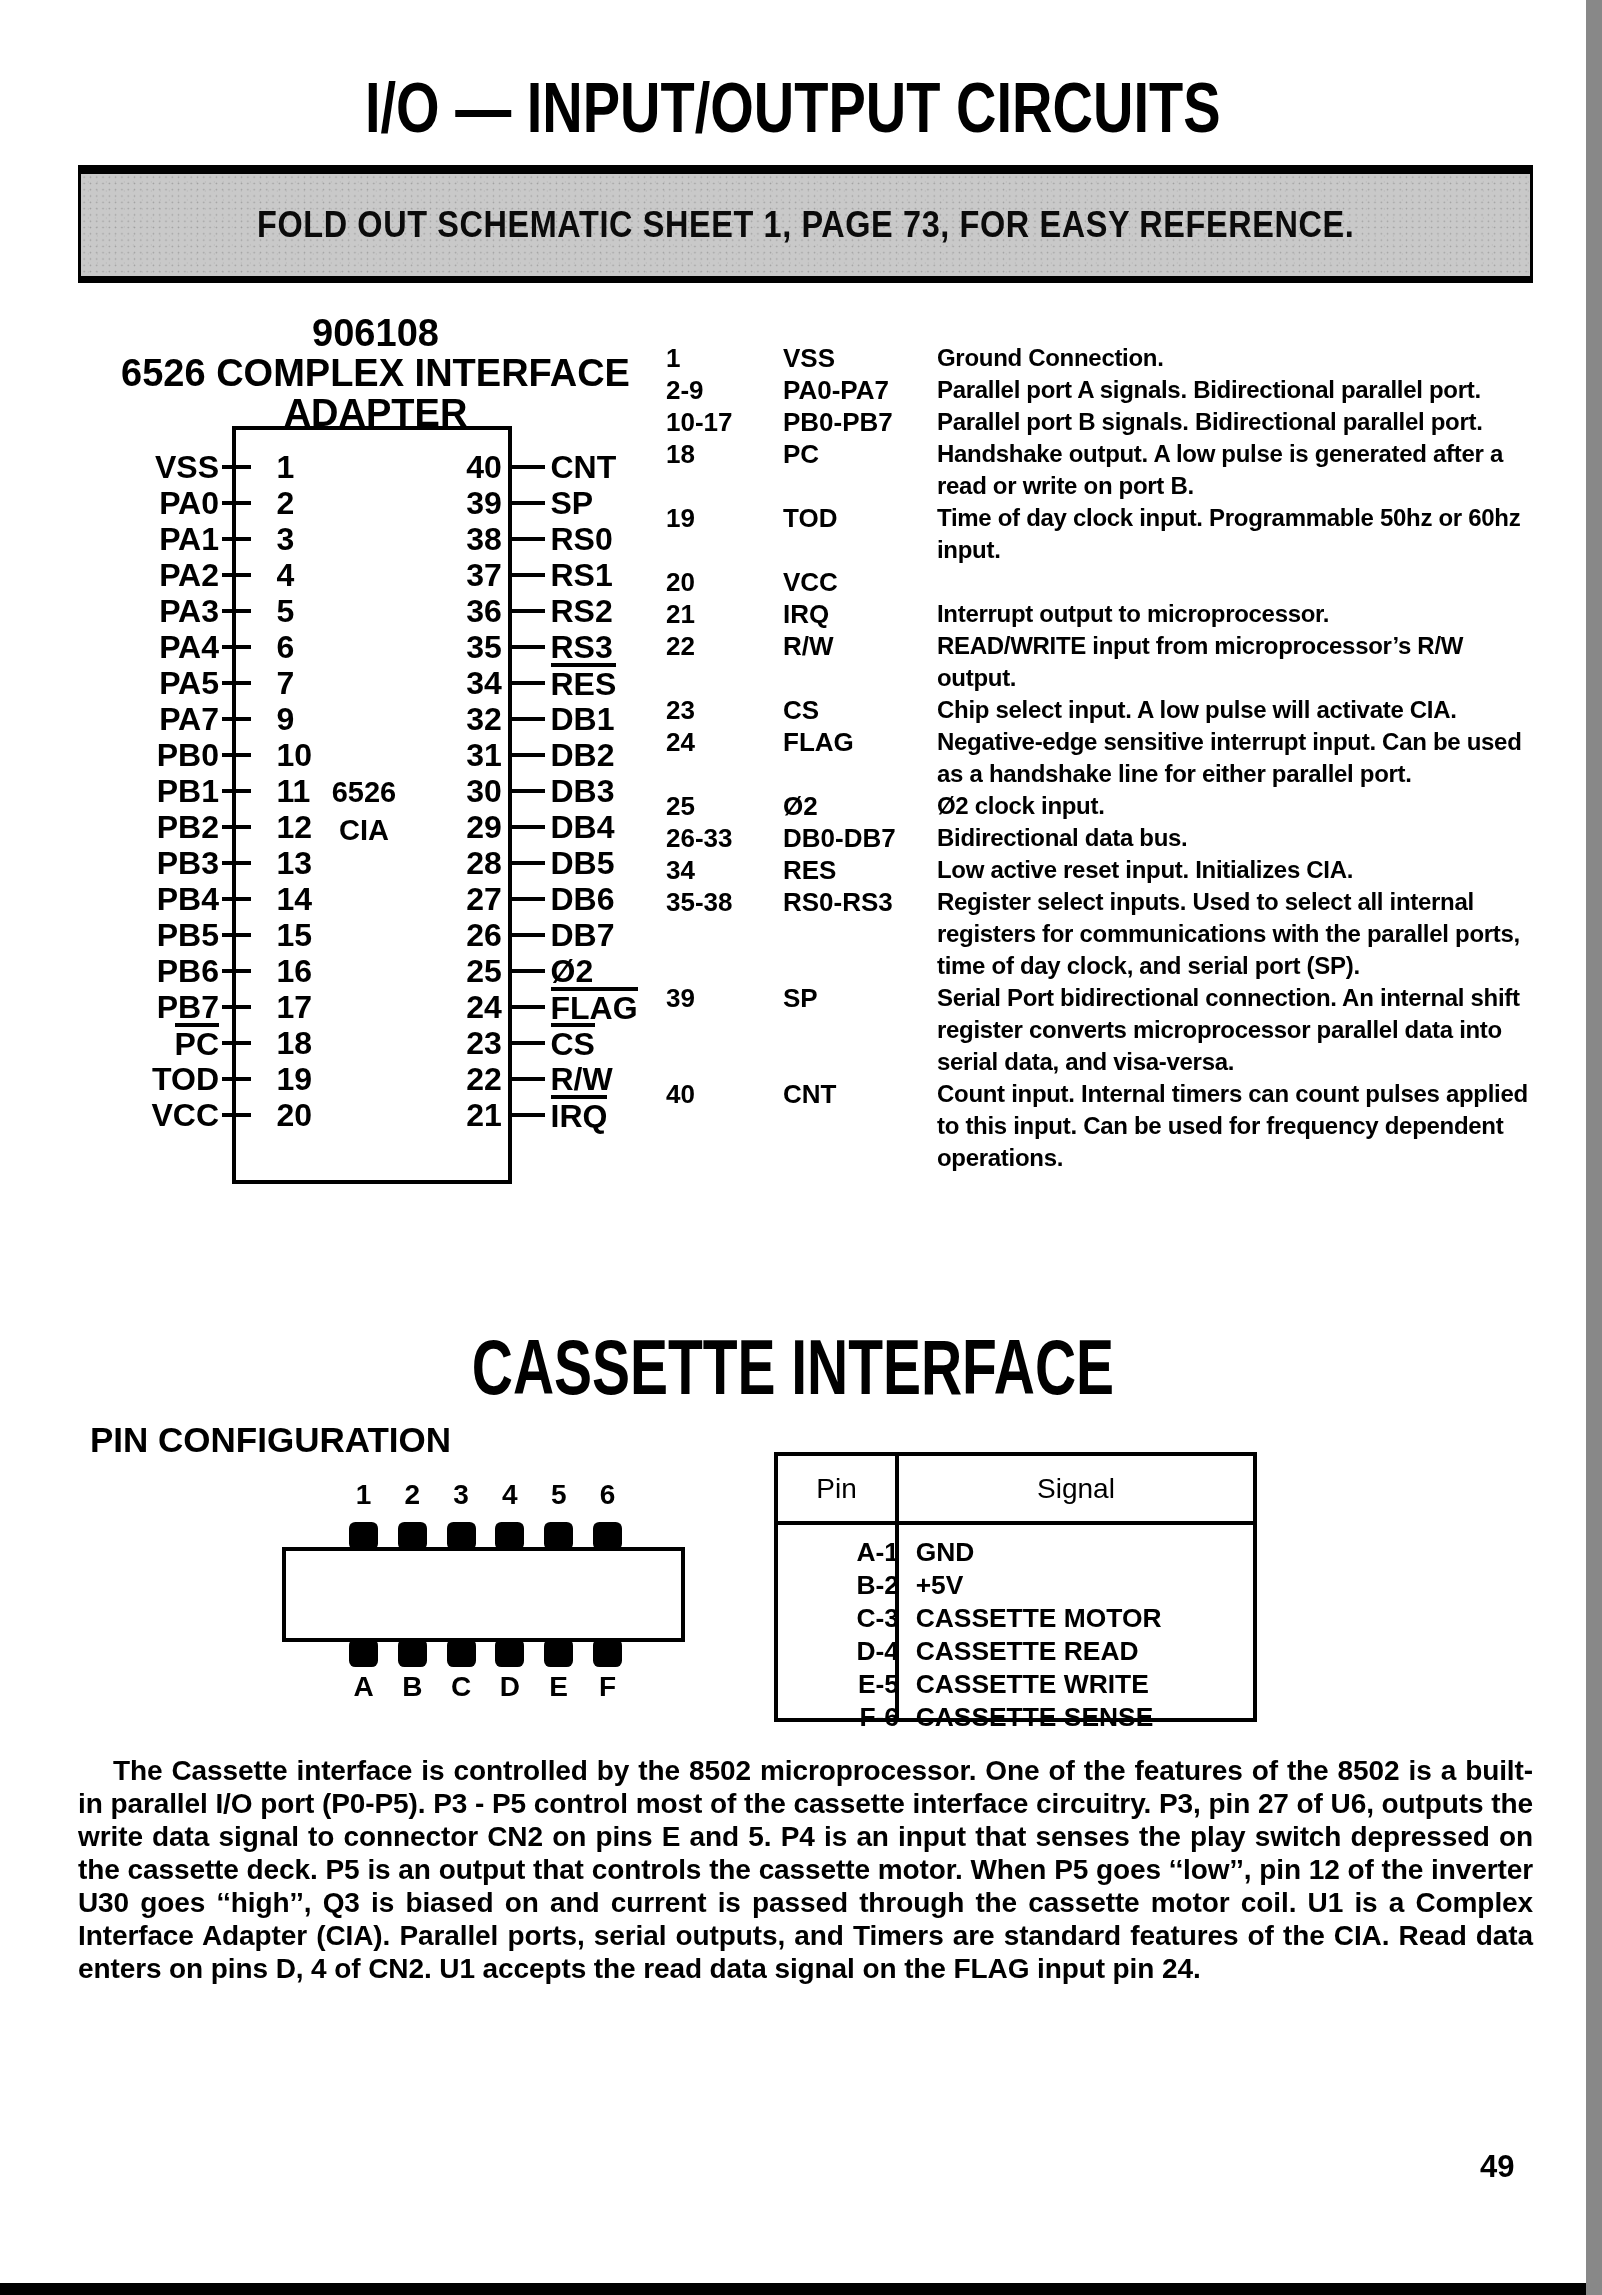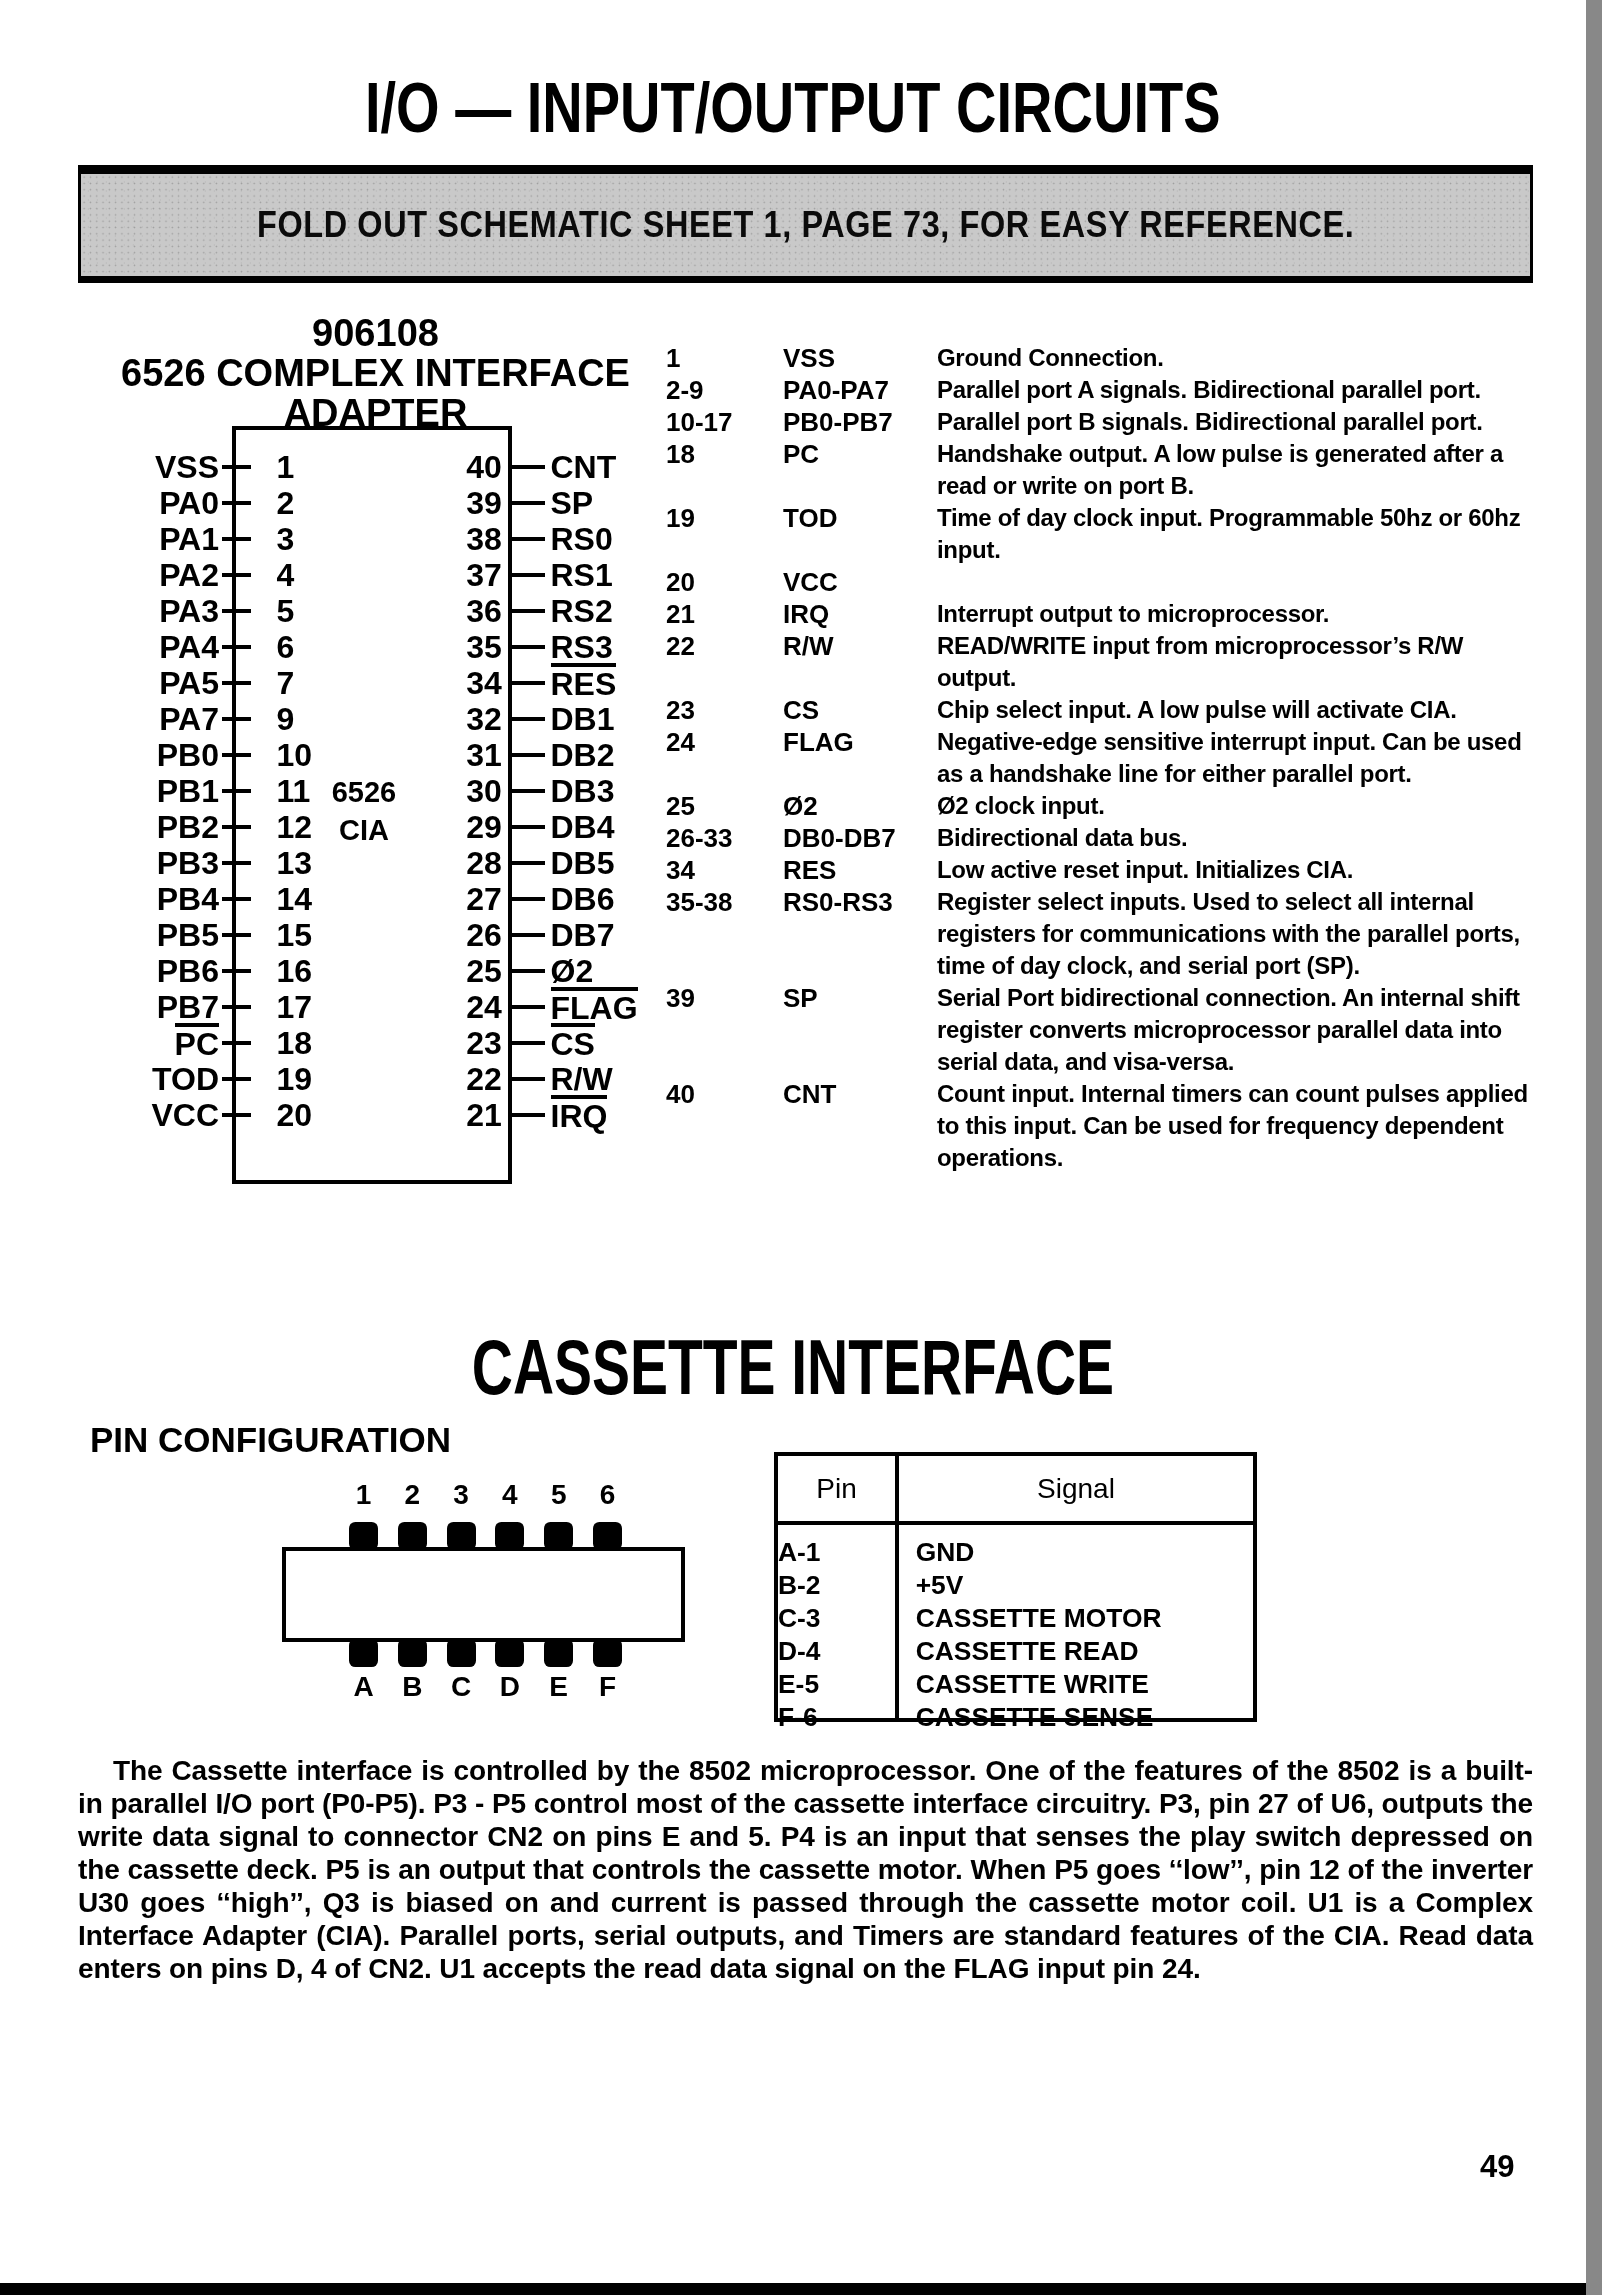--- a/index.html
+++ b/index.html
@@ -90,21 +90,21 @@
   
   .cas-table{left:774px;top:1452px;width:483px;height:270px;box-sizing:border-box;border:4.2px solid #000;}
   .cas-vline{position:absolute;left:117px;top:0;bottom:0;width:4.2px;background:#000;}
   .cas-hline{position:absolute;left:0;right:0;top:65px;height:4.2px;background:#000;}
   .cas-th{position:absolute;top:0;height:65px;display:flex;align-items:center;justify-content:center;
     font-size:28px;font-weight:400;}
   .cas-th-pin{left:0;width:117px;}
   .cas-th-signal{left:121px;right:0;}
   .cas-rows{position:absolute;left:0;right:0;top:70px;bottom:0;padding-top:9.7px;}
   .cas-row{display:flex;align-items:center;height:33px;}
-  .cas-pin{width:121px;text-align:left;font-size:26.4px;font-weight:700;white-space:nowrap;}
+  .cas-pin{width:121px;text-align:right;font-size:26.4px;font-weight:700;white-space:nowrap;}
   .cas-signal{padding-left:16.7px;font-size:26.4px;font-weight:700;white-space:nowrap;}
   
   .body-par{
     left:78px;top:1754px;width:1455px;
     font-size:28px;font-weight:700;line-height:33px;letter-spacing:-0.1px;
     text-align:justify;text-indent:35px;
   }
   .page-num{left:1480px;top:2149px;font-size:31px;font-weight:700;}
   .bottom-bar{left:0;top:2283px;width:1603px;height:12.5px;background:#000;}
 </style>

